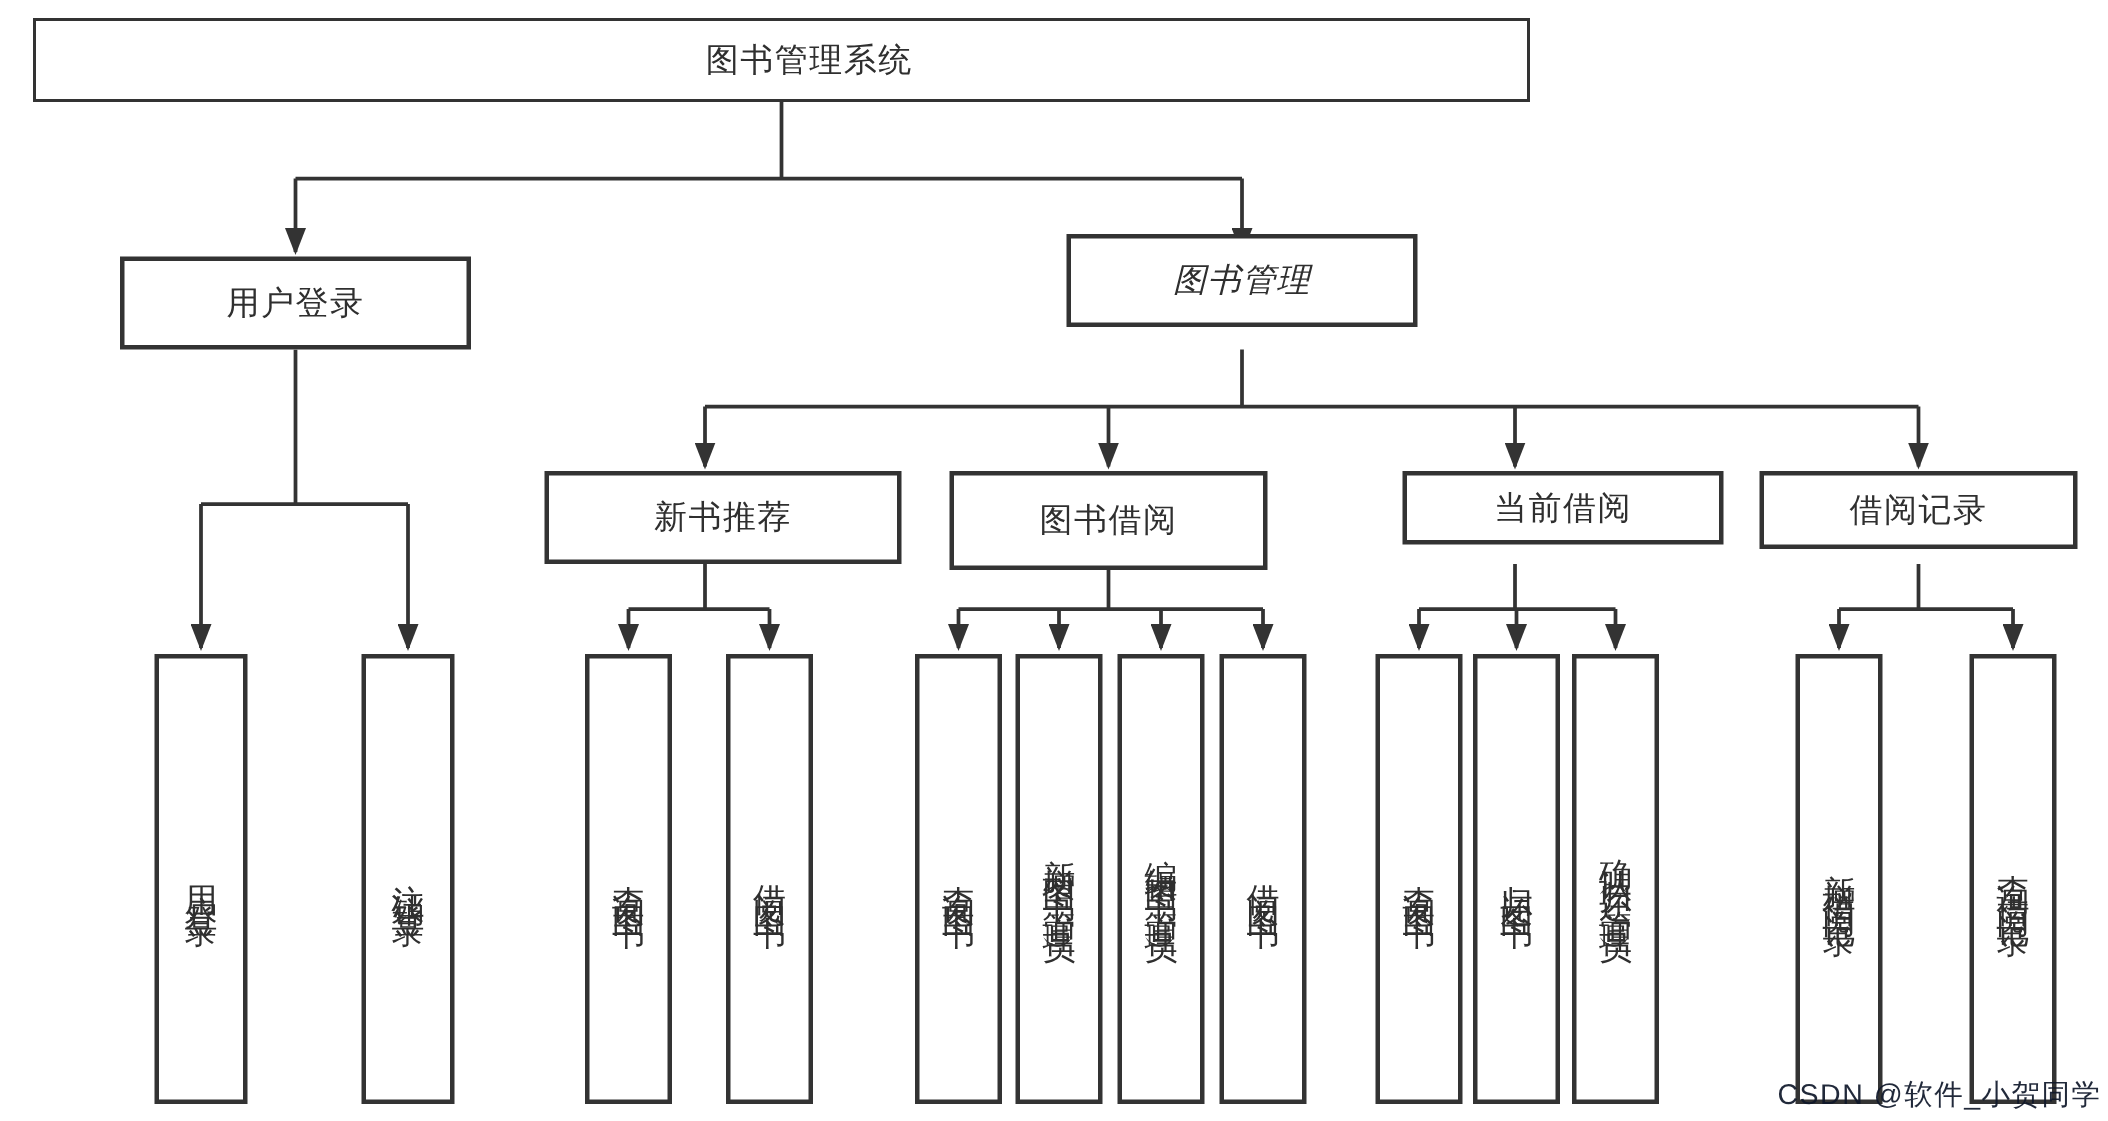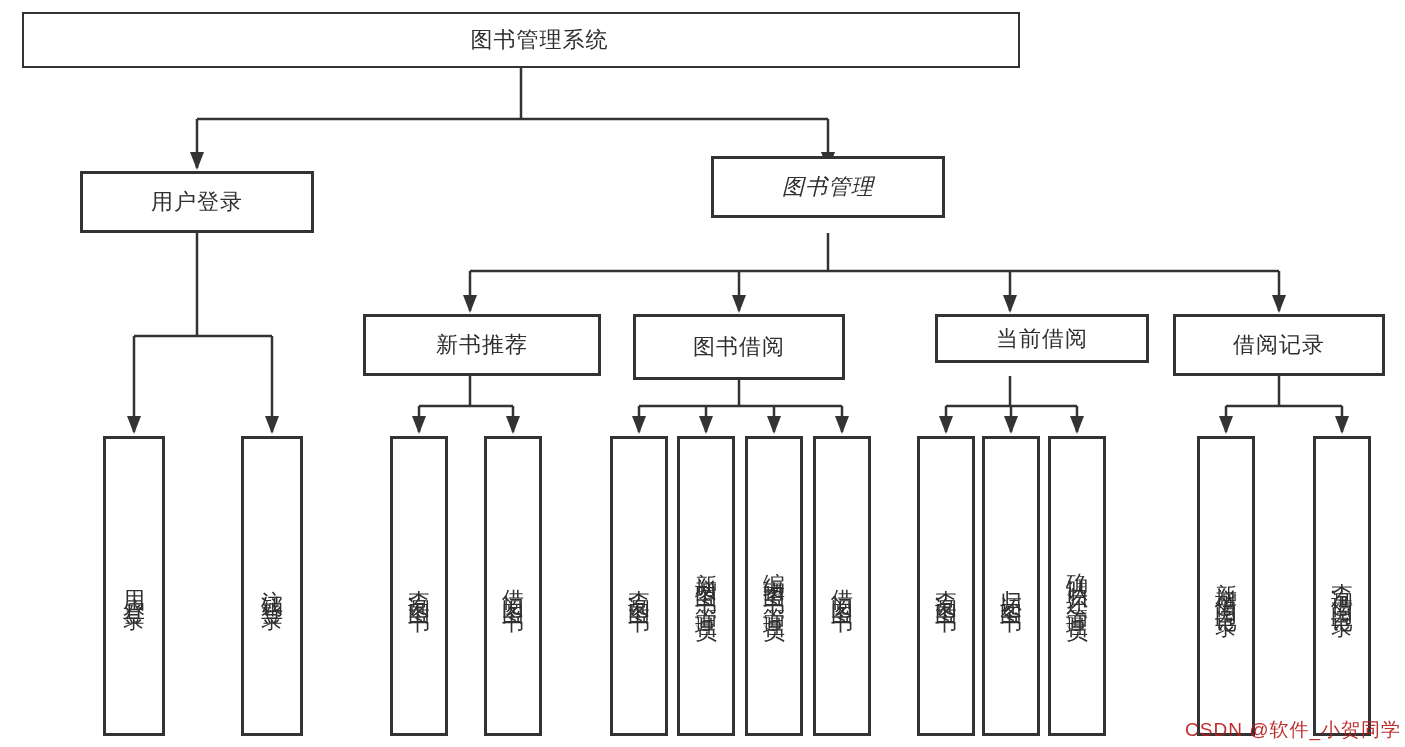--- a/index.html
+++ b/index.html
@@ -48,21 +48,21 @@
     line-height: 1;
     letter-spacing: 7px;
     color: #2f2f2f;
     white-space: nowrap;
   }
   #watermark {
     position: absolute;
     right: 4px;
     bottom: 4px;
     font-size: 19px;
-    color: #b91c1c;
+    color: #0f172a;
     opacity: 0.92;
     letter-spacing: 1px;
     z-index: 10;
     white-space: nowrap;
   }
 </style>
 </head>
 <body>
 
 <div id="canvas">
@@ -130,21 +130,21 @@
 
   <div class="hbox" style="left:363px; top:314px; width:238px; height:62px;">
     <span>新书推荐</span>
   </div>
   <div class="hbox" style="left:633px; top:314px; width:212px; height:66px;">
     <span>图书借阅</span>
   </div>
   <div class="hbox" style="left:903px; top:314px; width:214px; height:49px;margin-left:32px;">
     <span>当前借阅</span>
   </div>
-  <div class="hbox" style="left:1173px; top:314px; width:212px; height:62px;font-family:Liberation Serif, serif;">
+  <div class="hbox" style="left:1173px; top:314px; width:212px; height:52px;font-family:Liberation Serif, serif;">
     <span>借阅记录</span>
   </div>
 
   <div class="leaf" style="left:103px; width:62px;">
     <span class="vtext">用户登录</span>
   </div>
   <div class="leaf" style="left:241px; width:62px;">
     <span class="vtext">注销登录</span>
   </div>
 

